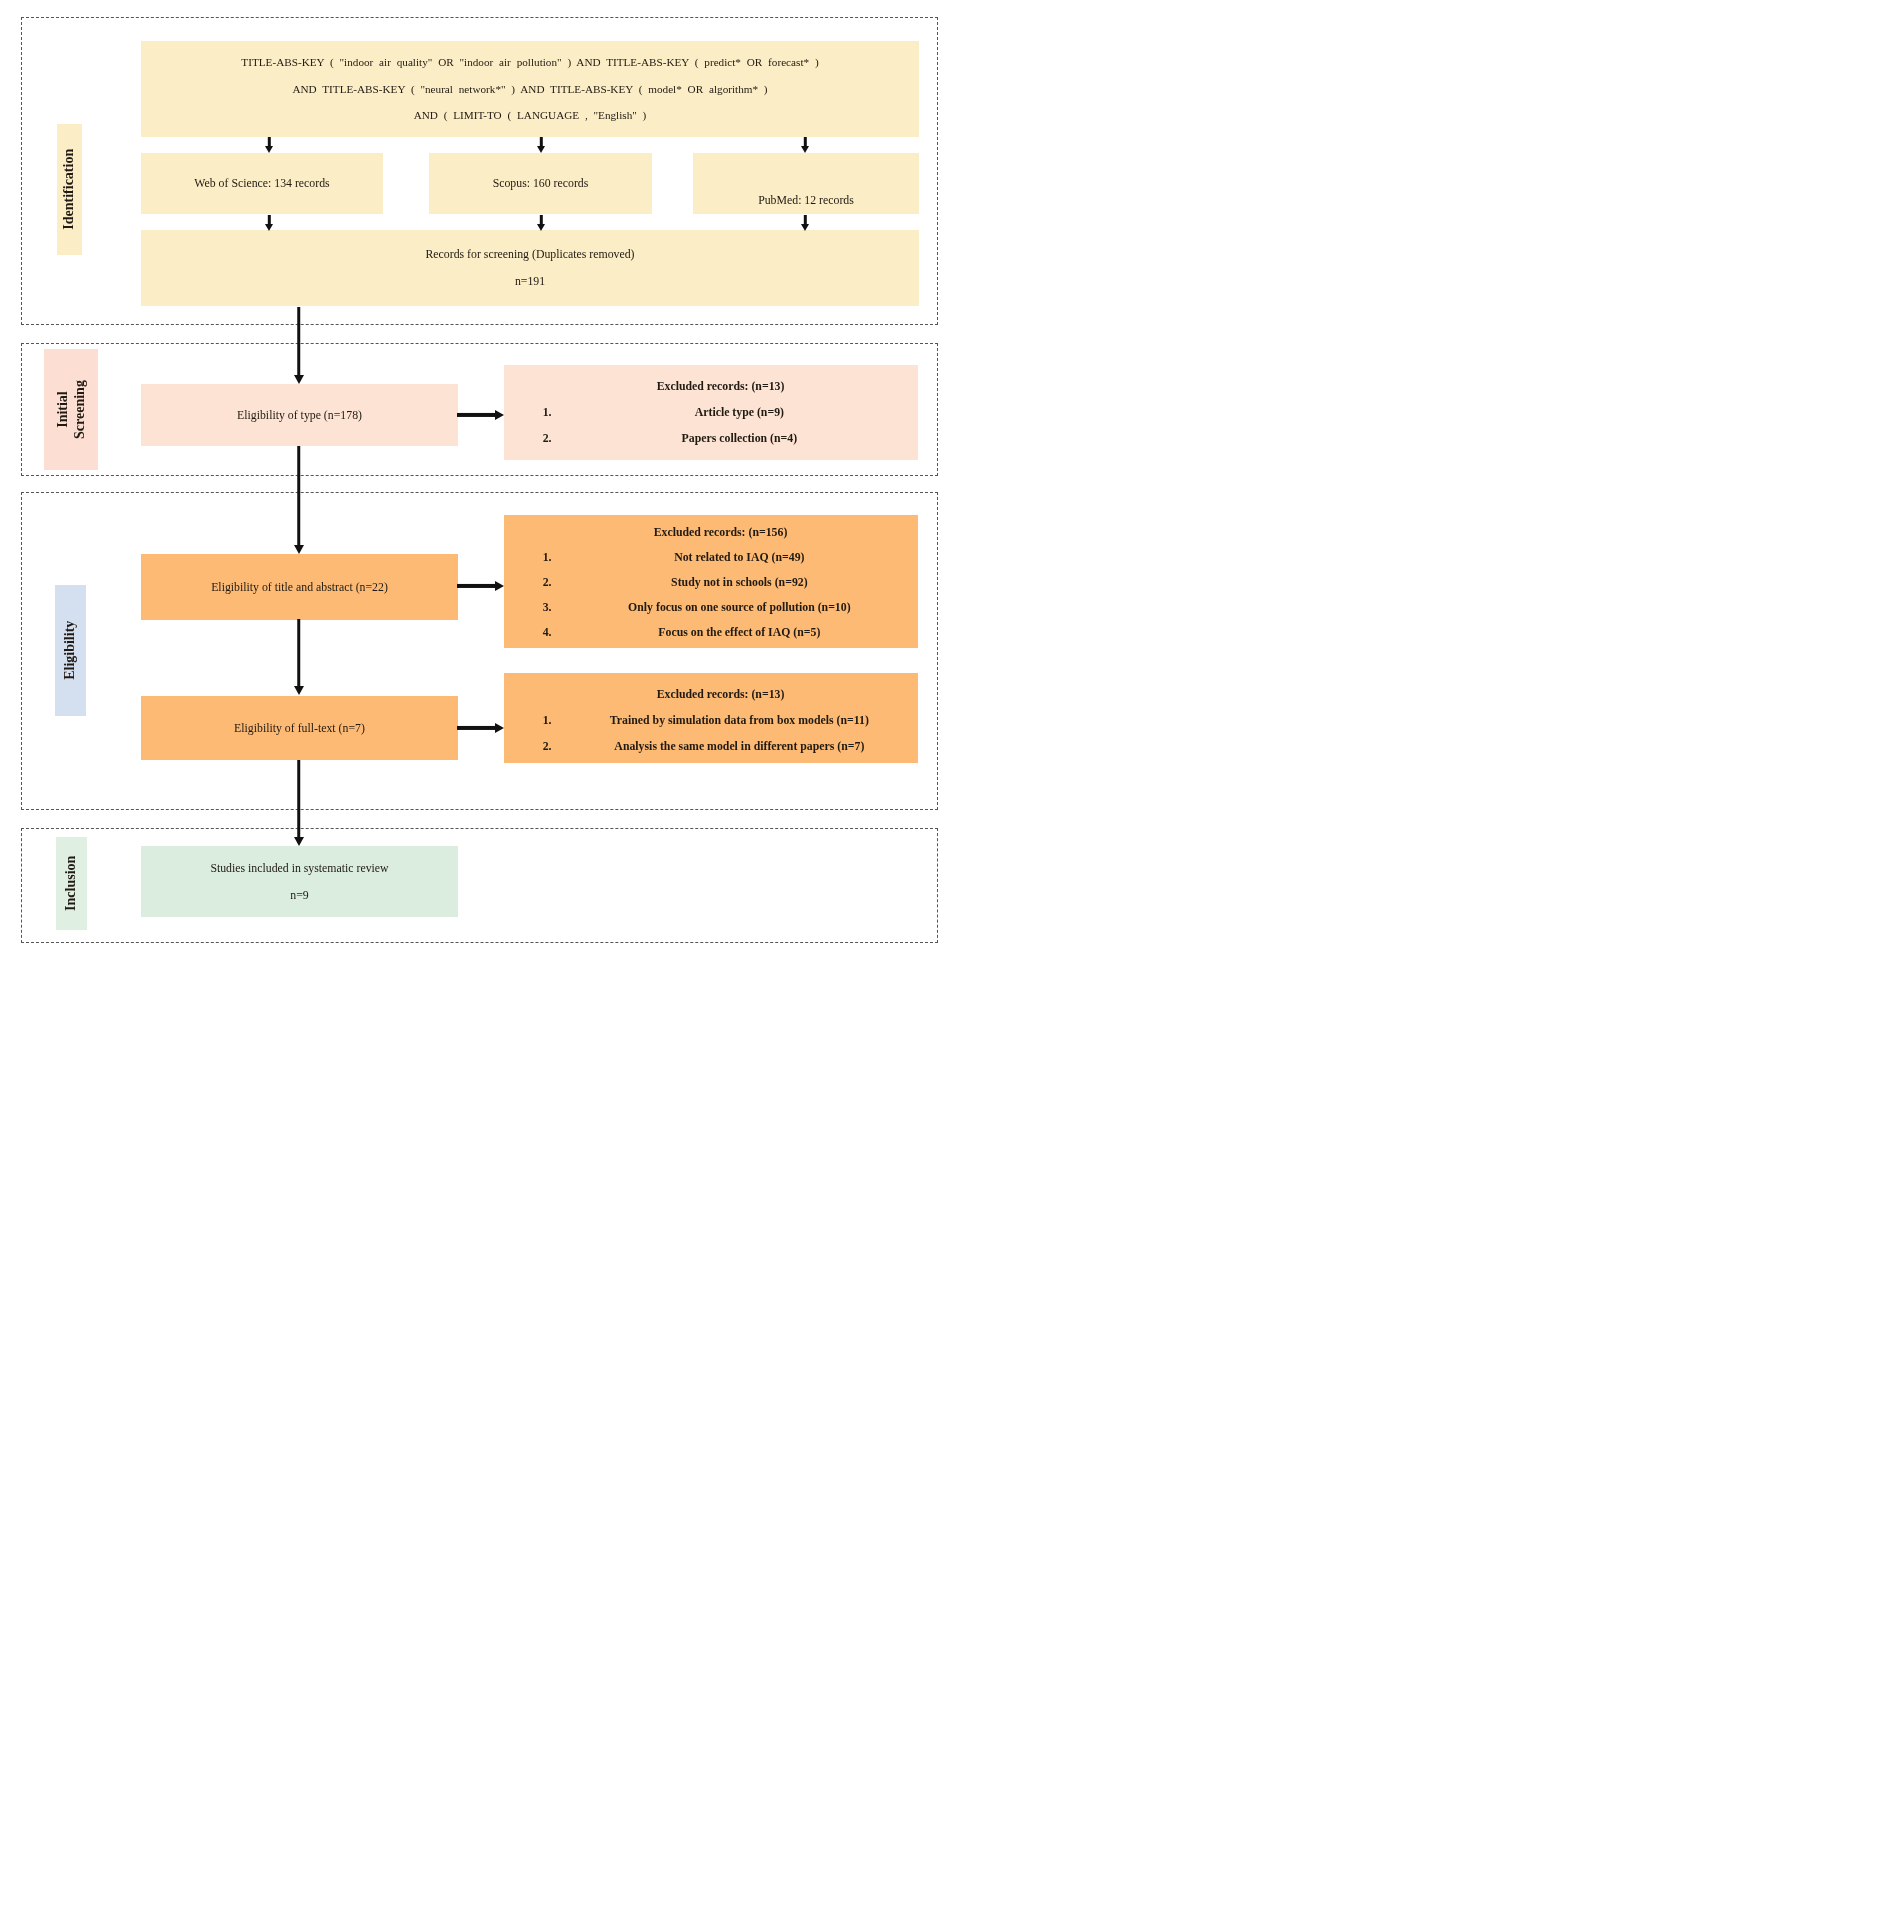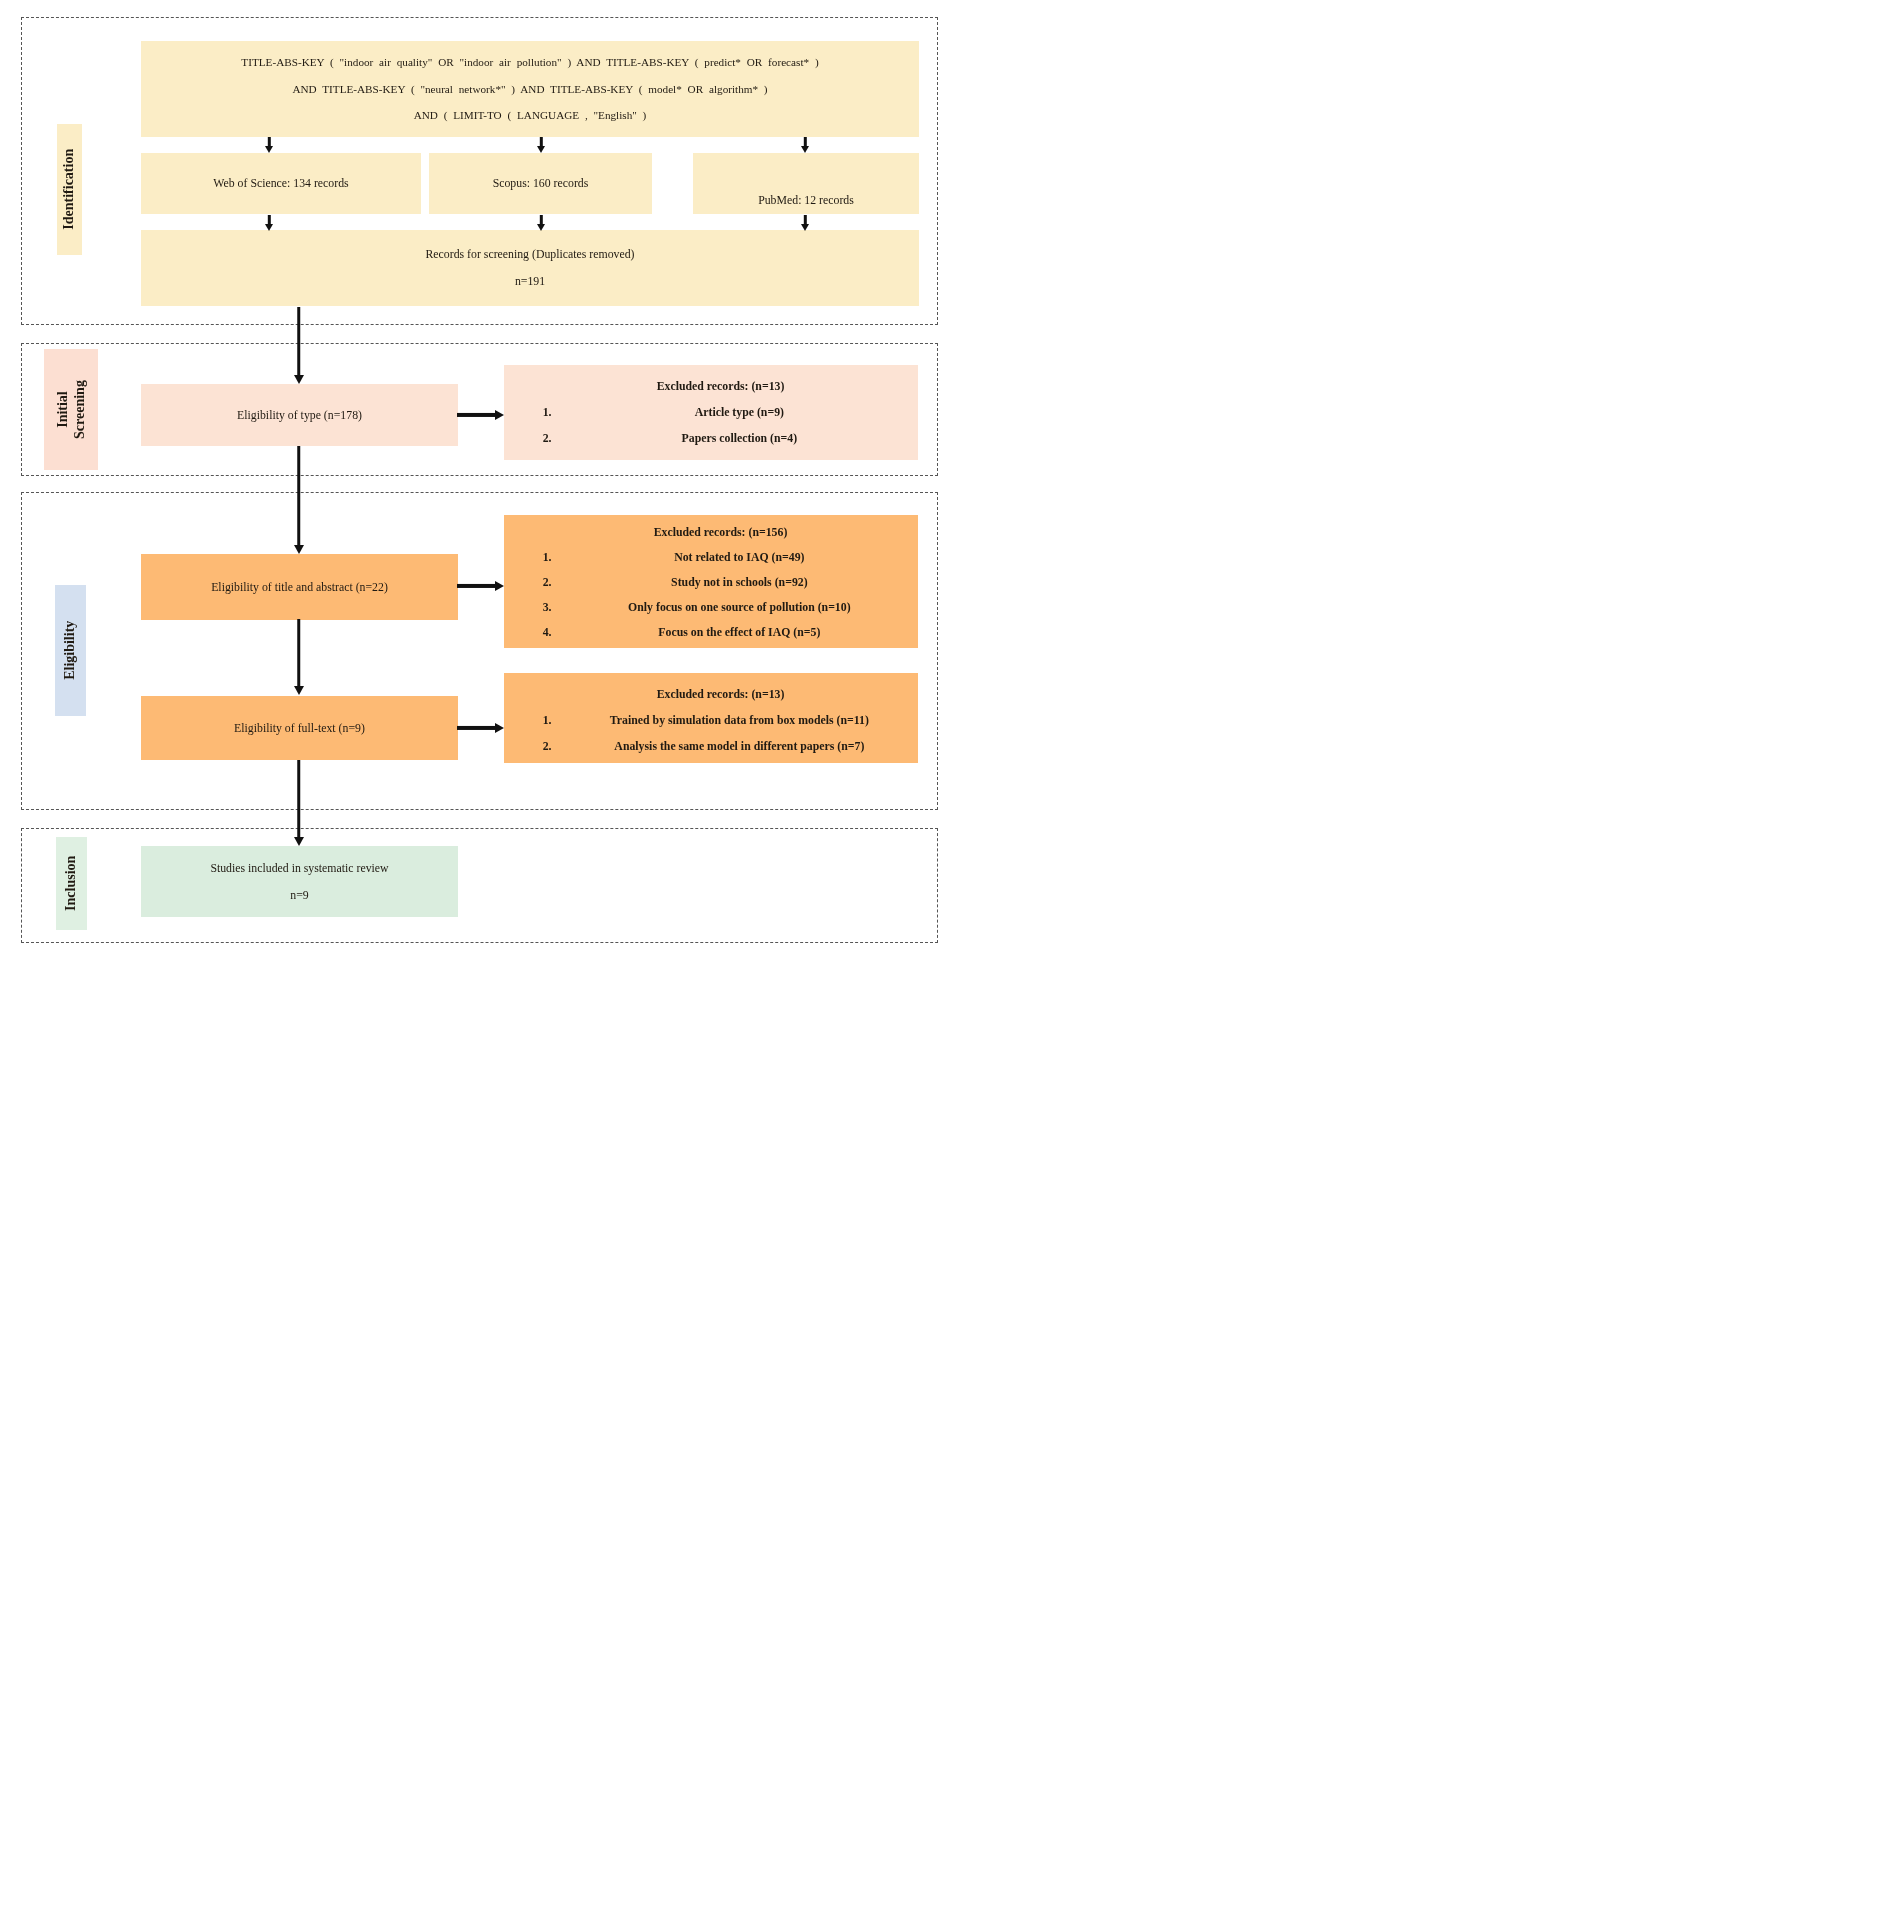--- a/index.html
+++ b/index.html
@@ -20,21 +20,21 @@
   .lbl-eligibility{left:55px;top:585px;width:31px;height:131px;background:#d4e0f0;}
   .lbl-inclusion{left:56px;top:837px;width:31px;height:93px;background:#dff0e2;}
 
   .box{position:absolute;display:flex;flex-direction:column;align-items:center;justify-content:center;text-align:center;font-size:11.8px;line-height:26.6px;}
   .yellow{background:#fbedc6;}
   .pink{background:#fce3d4;}
   .blue{background:#fdba74;}
   .green{background:#daedde;}
 
   .box-query{left:141px;top:41px;width:778px;height:96px;font-size:11.2px;word-spacing:3px;}
-  .box-wos{left:141px;top:153px;width:280px;height:61px;}
+  .box-wos{left:141px;top:153px;width:242px;height:61px;}
   .box-scopus{left:429px;top:153px;width:223px;height:61px;}
   .box-pubmed{left:693px;top:153px;width:226px;height:61px;justify-content:flex-end;}
   .box-records{left:141px;top:230px;width:778px;height:76px;}
   .box-type{left:141px;top:384px;width:317px;height:62px;}
   .box-titleabs{left:141px;top:554px;width:317px;height:66px;}
   .box-fulltext{left:141px;top:696px;width:317px;height:64px;}
   .box-included{left:141px;top:846px;width:317px;height:71px;text-align:center;}
 
   .xbox{position:absolute;font-size:11.8px;line-height:26px;text-align:center;font-weight:bold;}
   .xbox .xtitle{padding:0 0 0 19px;}
@@ -142,21 +142,21 @@
       <span class="num">3.</span>
       <span class="xtext">Only focus on one source of pollution (n=10)</span>
     </div>
     <div class="xrow">
       <span class="num">4.</span>
       <span class="xtext">Focus on the effect of IAQ (n=5)</span>
     </div>
   </div>
 
   <div class="box blue box-fulltext">
-    <div>Eligibility of full-text (n=9)</div>
+    <div>Eligibility of full-text (n=7)</div>
   </div>
   <div class="xbox blue xbox-fulltext">
     <div class="xtitle">Excluded records: (n=13)</div>
     <div class="xrow">
       <span class="num">1.</span>
       <span class="xtext">Trained by simulation data from box models (n=11)</span>
     </div>
     <div class="xrow">
       <span class="num">2.</span>
       <span class="xtext">Analysis the same model in different papers (n=7)</span>

